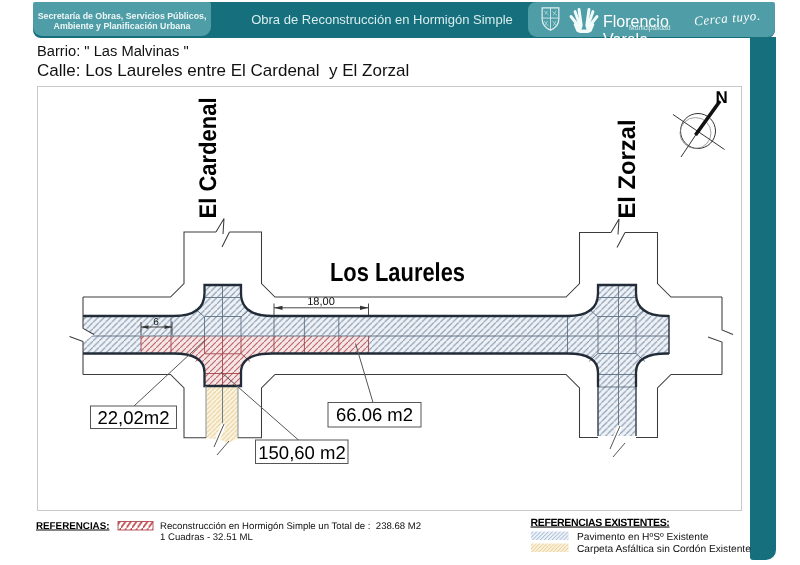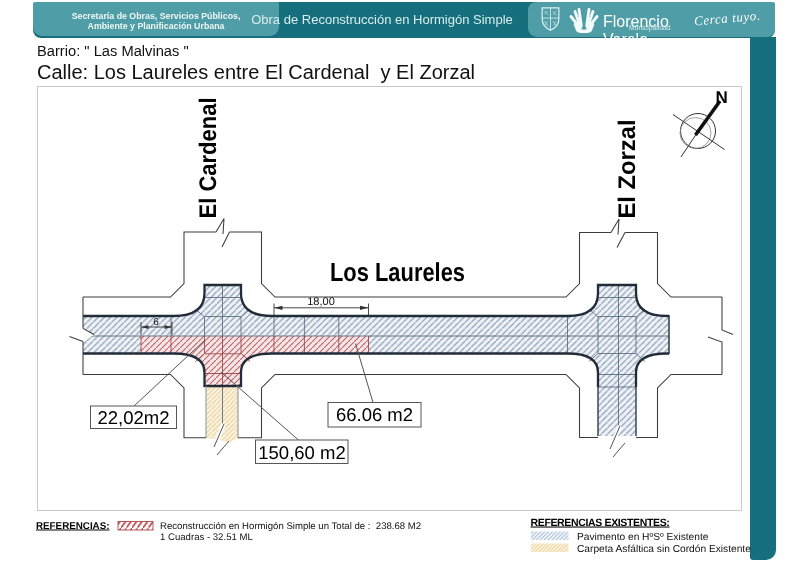--- a/index.html
+++ b/index.html
@@ -5,21 +5,21 @@
   html,body{margin:0;padding:0;background:#ffffff;width:800px;height:565px;overflow:hidden;}
   body{font-family:"Liberation Sans", sans-serif;position:relative;transform:translateZ(0);}
   .abs{position:absolute;}
   svg text{text-rendering:geometricPrecision;}
 </style>
 </head>
 <body>
 
 <div class="abs" style="left:33px;top:1.5px;width:742px;height:36px;background:#156f7c;border-radius:8px;"></div>
 
-<div class="abs" style="left:33px;top:1.5px;width:246px;height:34px;background:#4f9da6;border-radius:2px 2px 9px 9px;color:#eef7f7;font-size:8.8px;font-weight:bold;text-align:center;line-height:10.2px;padding-top:9.5px;box-sizing:border-box;">Secretaría de Obras, Servicios Públicos,<br>Ambiente y Planificación Urbana</div>
+<div class="abs" style="left:33px;top:1.5px;width:178px;height:34px;background:#4f9da6;border-radius:2px 2px 9px 9px;color:#eef7f7;font-size:8.8px;font-weight:bold;text-align:center;line-height:10.2px;padding-top:9.5px;box-sizing:border-box;">Secretaría de Obras, Servicios Públicos,<br>Ambiente y Planificación Urbana</div>
 
 <div class="abs" style="left:226px;top:1.5px;width:312px;height:36px;color:#d9edee;font-size:13px;text-align:center;line-height:36px;white-space:nowrap;">Obra de Reconstrucción en Hormigón Simple</div>
 
 <div class="abs" style="left:528px;top:1.5px;width:247px;height:35.5px;background:#4f9da6;border-radius:8px 2px 8px 9px;"></div>
 
 <svg class="abs" style="left:539px;top:6px;" width="23" height="26" viewBox="0 0 24 28">
   <path d="M3,2 H21 V14 Q21,22 12,26 Q3,22 3,14 Z" fill="none" stroke="#dff0f0" stroke-width="1.3"></path>
   <line x1="12" y1="2" x2="12" y2="26" stroke="#dff0f0" stroke-width="0.9"></line>
   <line x1="3" y1="13" x2="21" y2="13" stroke="#dff0f0" stroke-width="0.9"></line>
   <path d="M5,5 L10,10 M6,9 L9,5 M14,6 L19,10 M15,10 L18,5 M5,16 L10,22 M6,21 L9,16 M14,16 L19,22 M15,21 L18,16" stroke="#cfe6e6" stroke-width="0.7"></path>
@@ -44,21 +44,21 @@
 
 <div class="abs" style="left:603px;top:12.5px;width:110px;color:#ffffff;font-size:16px;">Florencio Varela</div>
 <div class="abs" style="left:629px;top:23.5px;width:80px;color:#d8ecec;font-size:6.8px;">Municipalidad</div>
 
 <div class="abs" style="left:694px;top:9.5px;width:80px;color:#ffffff;font-size:13px;font-family:'Liberation Serif',serif;font-style:italic;transform:rotate(-5deg);letter-spacing:0.6px;">Cerca tuyo.</div>
 
 <div class="abs" style="left:749.5px;top:37px;width:26px;height:523px;background:#156f7c;border-radius:0 0 10px 3px;"></div>
 
 <div class="abs" style="left:37px;top:42.5px;font-size:14.7px;color:#111;">Barrio: " Las Malvinas "</div>
 
-<div class="abs" style="left:37px;top:61px;font-size:20px;color:#111;">Calle: Los Laureles entre El Cardenal&nbsp; y El Zorzal</div>
+<div class="abs" style="left:37px;top:61px;font-size:17px;color:#111;">Calle: Los Laureles entre El Cardenal&nbsp; y El Zorzal</div>
 
 <div class="abs" style="left:37px;top:86px;width:703px;height:423px;border:1px solid #c9c9c9;"></div>
 
 <svg class="abs" style="left:0;top:0;" width="800" height="565" viewBox="0 0 800 565">
   <defs>
     <pattern id="hblue" width="6.2" height="6.2" patternUnits="userSpaceOnUse">
       <rect width="6.2" height="6.2" fill="#eef2f6"></rect>
       <path d="M-1,7.2 L7.2,-1" stroke="#8a9cb2" stroke-width="1.1"></path>
     </pattern>
     <pattern id="hred" width="6" height="6" patternUnits="userSpaceOnUse">

